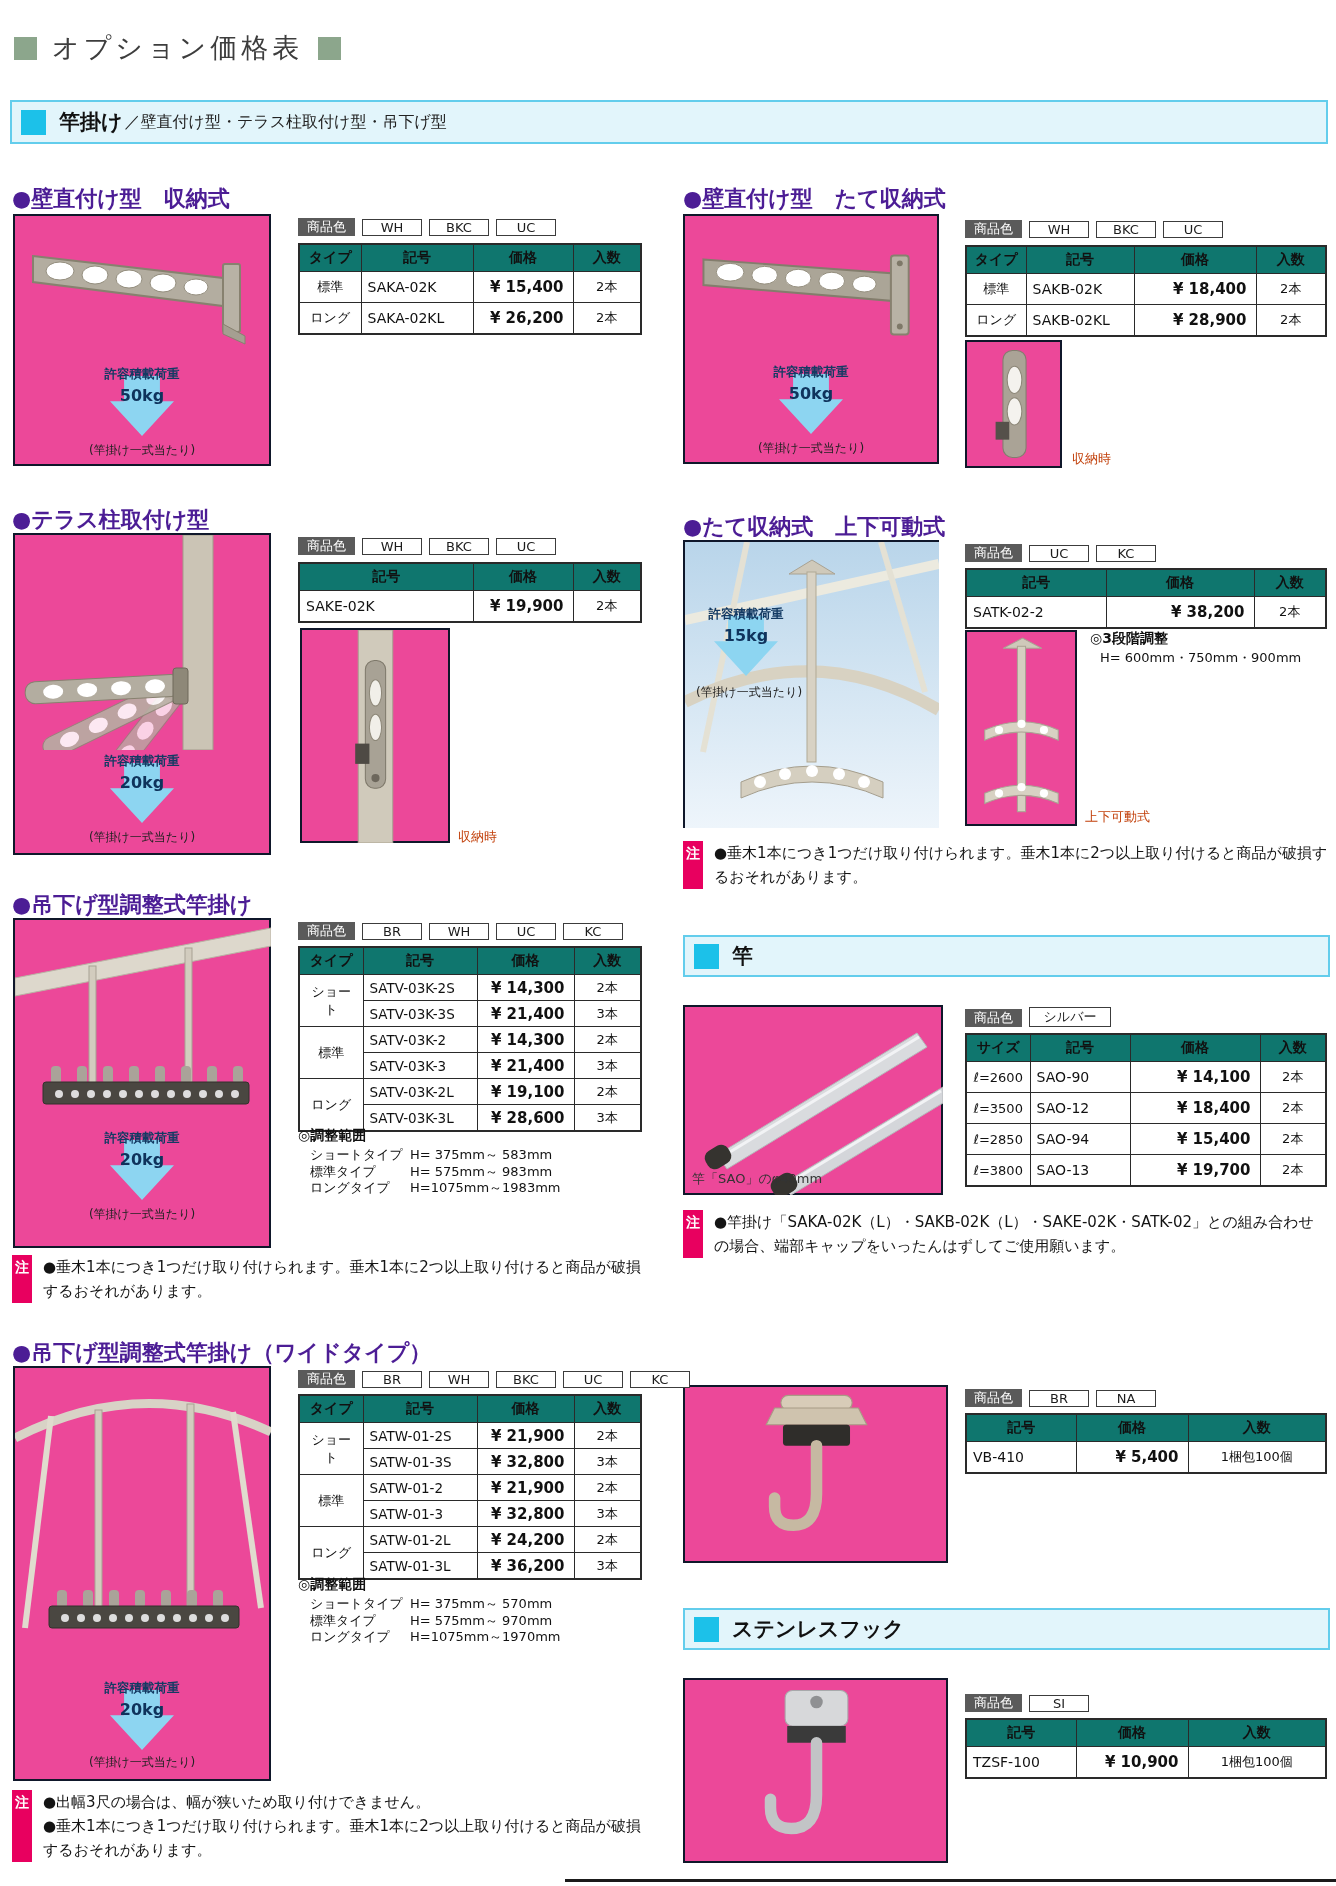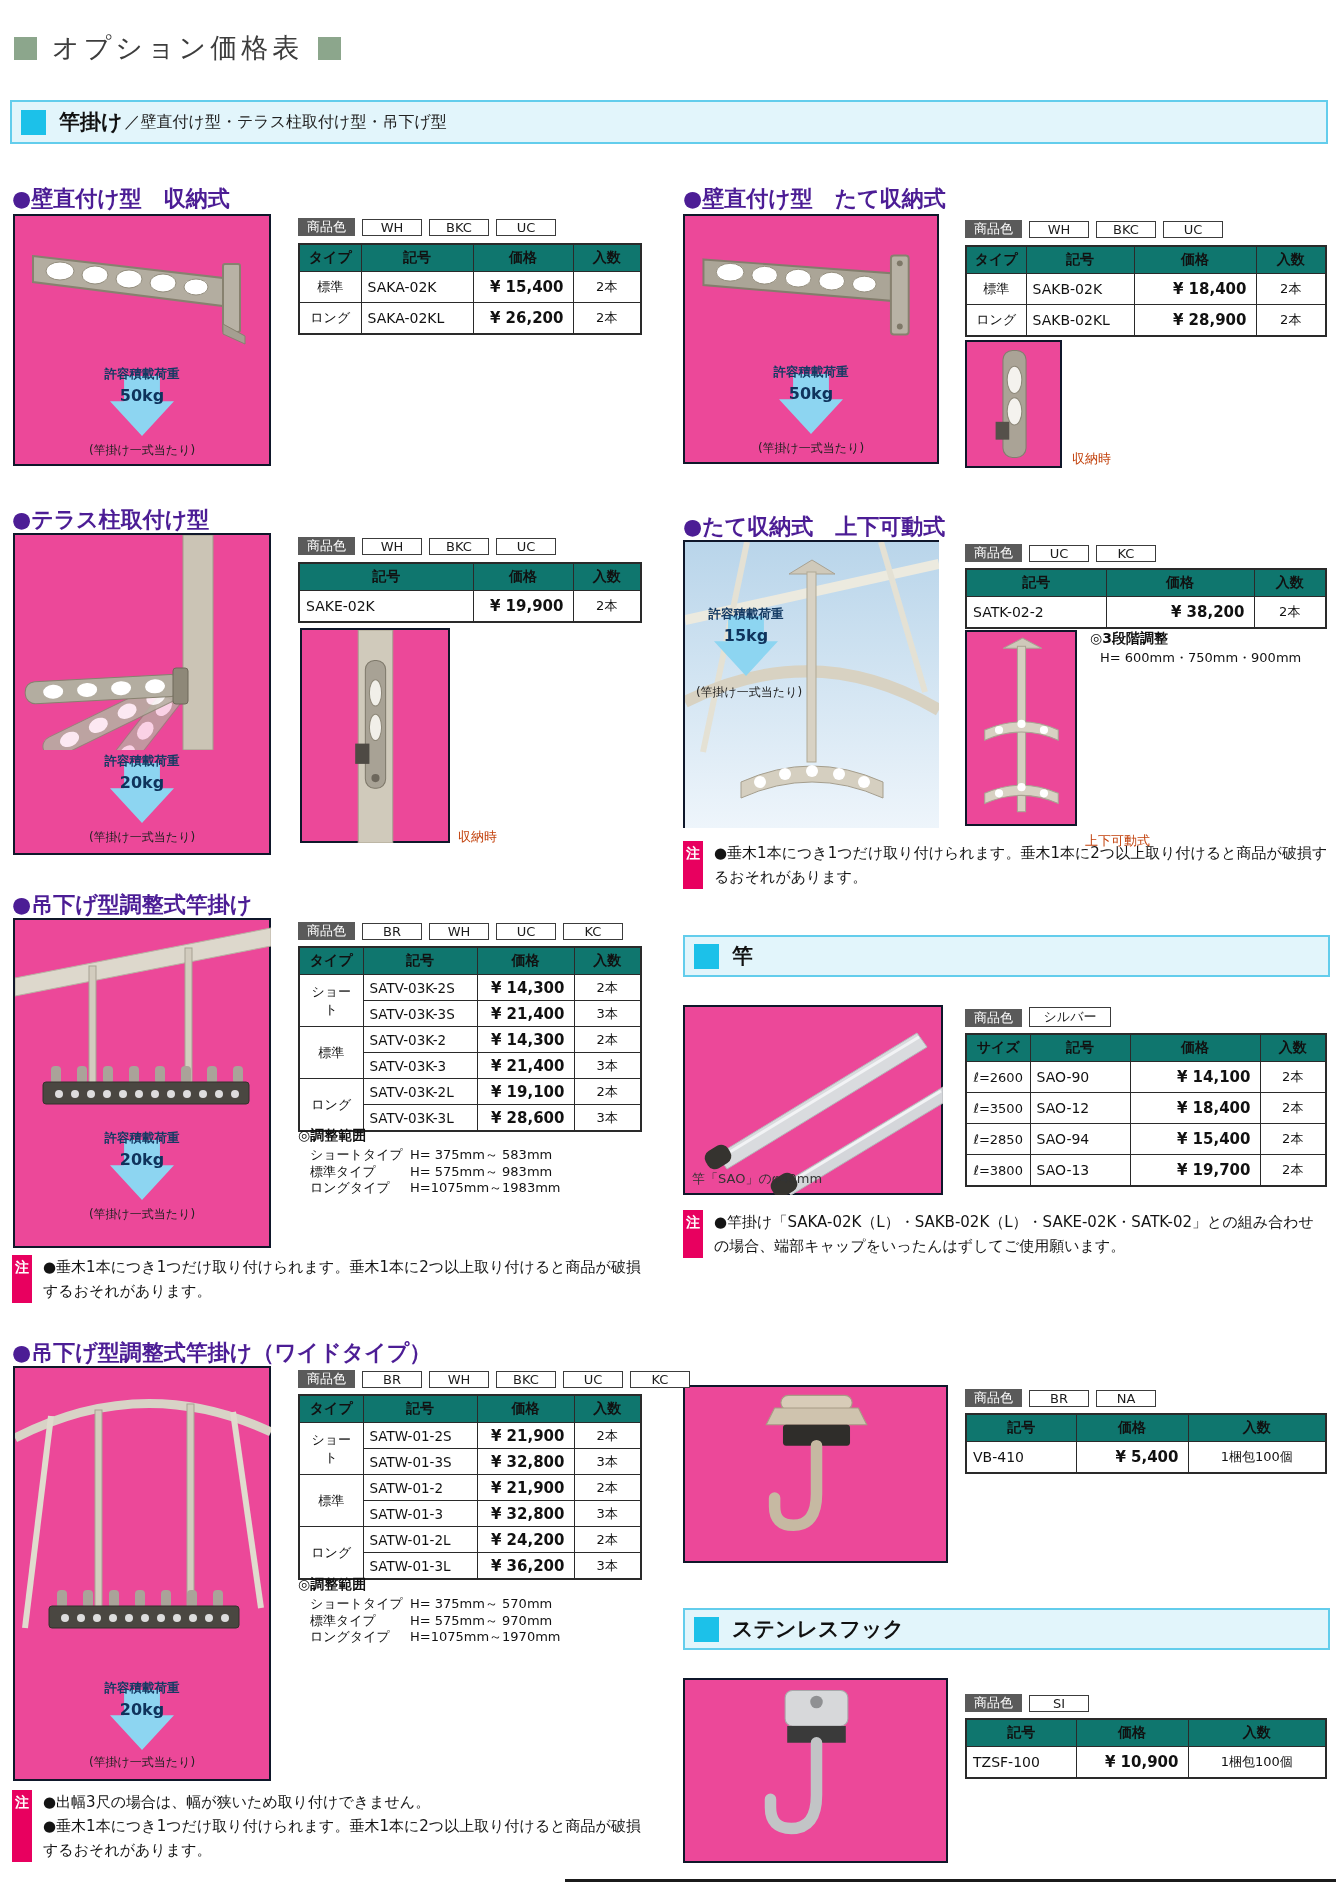--- a/index.html
+++ b/index.html
@@ -332,21 +332,21 @@
       <path d="M16,158 Q52,142 88,158 L88,168 Q52,152 16,168 Z" fill="#d8d2c3" stroke="#a9a292"></path>
       <circle cx="30" cy="158" r="4" fill="#fff"></circle>
         <circle cx="52" cy="152" r="4" fill="#fff"></circle>
         <circle cx="74" cy="158" r="4" fill="#fff"></circle>
     </svg>
   </div>
   <div class="abs adjust" style="left:1090px;top:630px;">
     <div class="atitle">◎3段階調整</div>
     <div class="arow" style="padding-left:10px;">H= 600mm・750mm・900mm</div>
   </div>
-  <div class="abs caplabel" style="left:1085px;top:832px;">上下可動式</div>
+  <div class="abs caplabel" style="left:1085px;top:808px;">上下可動式</div>
   <div class="notebox" style="left:683px;top:841px;width:648px;">
     <div class="notetag">注</div>
     <div class="notetext" style="width:615px;">●垂木1本につき1つだけ取り付けられます。垂木1本に2つ以上取り付けると商品が破損するおそれがあります。</div>
   </div>
 
   <div class="abs heading" style="left:12px;top:890px;">●吊下げ型調整式竿掛け</div>
   <div class="abs imgbox" style="left:13px;top:918px;width:258px;height:330px;">
     <svg width="256" height="200" viewBox="0 0 256 200">
       <polygon points="0,58 256,8 256,26 0,76" fill="#ddd8cc" stroke="#b9b3a4"></polygon>
       <rect x="74" y="46" width="7" height="118" fill="#d2ccbe" stroke="#a8a193"></rect>

